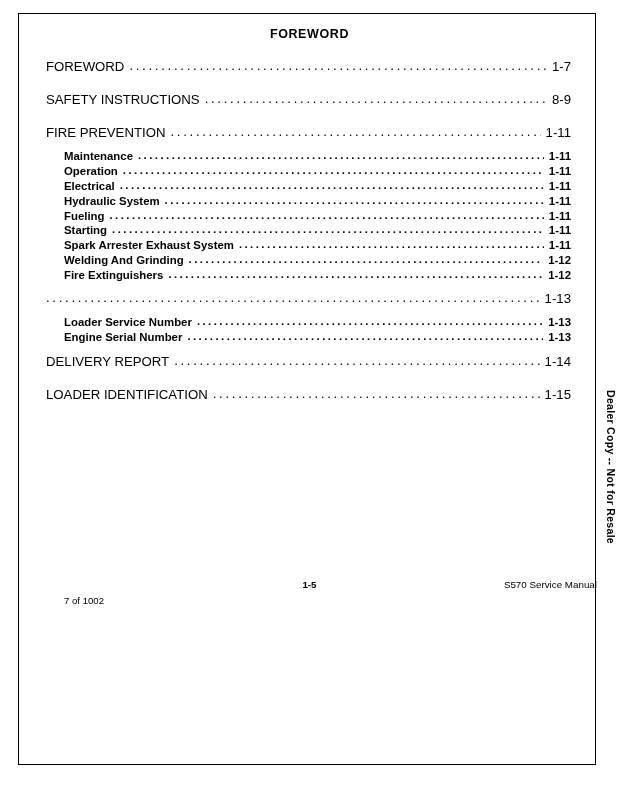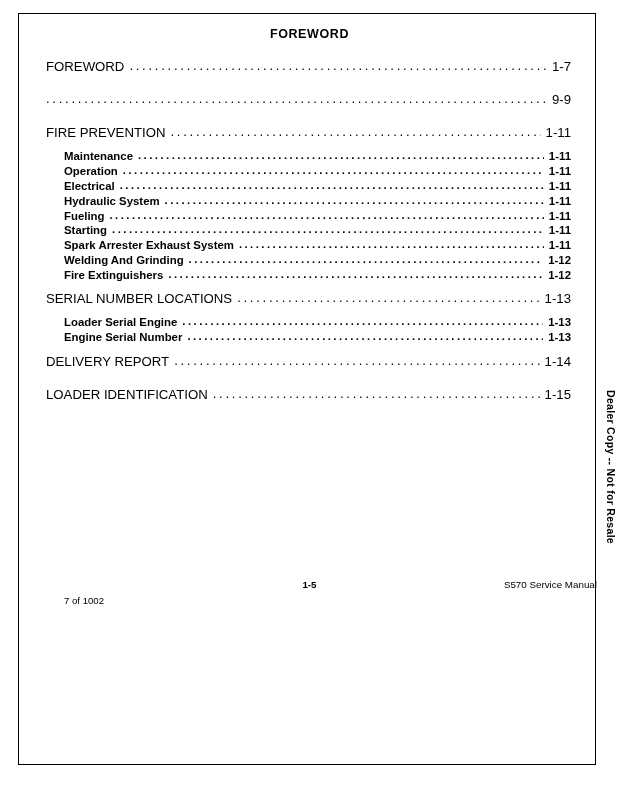--- a/index.html
+++ b/index.html
@@ -141,22 +141,23 @@
 
   <div class="toc">
 
     <div class="toc-entry level1">
       <span class="toc-label">FOREWORD</span>
       <span class="toc-dots">...........................................................................................................................................................................</span>
       <span class="toc-page">1-7</span>
     </div>
 
     <div class="toc-entry level1">
-      <span class="toc-dots">...........................................................................................................................................................................</span>
-      <span class="toc-page">9-9</span>
+      <span class="toc-label">SAFETY INSTRUCTIONS</span>
+      <span class="toc-dots">...........................................................................................................................................................................</span>
+      <span class="toc-page">8-9</span>
     </div>
 
     <div class="toc-entry level1">
       <span class="toc-label">FIRE PREVENTION</span>
       <span class="toc-dots">...........................................................................................................................................................................</span>
       <span class="toc-page">1-11</span>
     </div>
 
     <div class="toc-entry level2">
       <span class="toc-label">Maintenance</span>
@@ -206,27 +207,26 @@
       <span class="toc-page">1-12</span>
     </div>
 
     <div class="toc-entry level2">
       <span class="toc-label">Fire Extinguishers</span>
       <span class="toc-dots">...........................................................................................................................................................................</span>
       <span class="toc-page">1-12</span>
     </div>
 
     <div class="toc-entry level1">
-      <span class="toc-label">SERIAL NUMBER LOCATIONS</span>
       <span class="toc-dots">...........................................................................................................................................................................</span>
       <span class="toc-page">1-13</span>
     </div>
 
     <div class="toc-entry level2">
-      <span class="toc-label">Loader Serial Engine</span>
+      <span class="toc-label">Loader Service Number</span>
       <span class="toc-dots">...........................................................................................................................................................................</span>
       <span class="toc-page">1-13</span>
     </div>
 
     <div class="toc-entry level2">
       <span class="toc-label">Engine Serial Number</span>
       <span class="toc-dots">...........................................................................................................................................................................</span>
       <span class="toc-page">1-13</span>
     </div>
 

